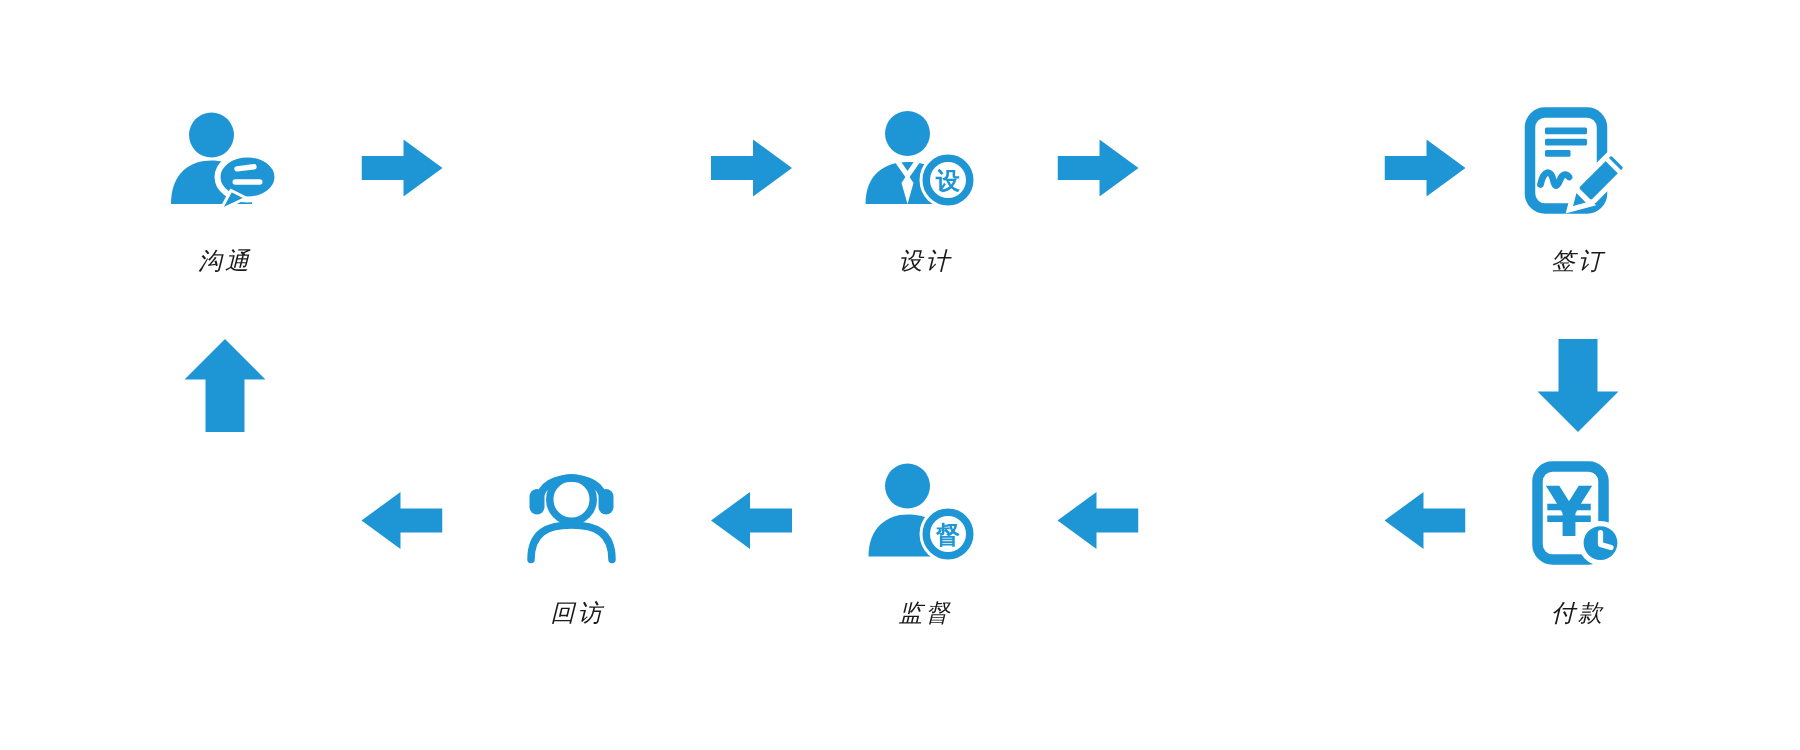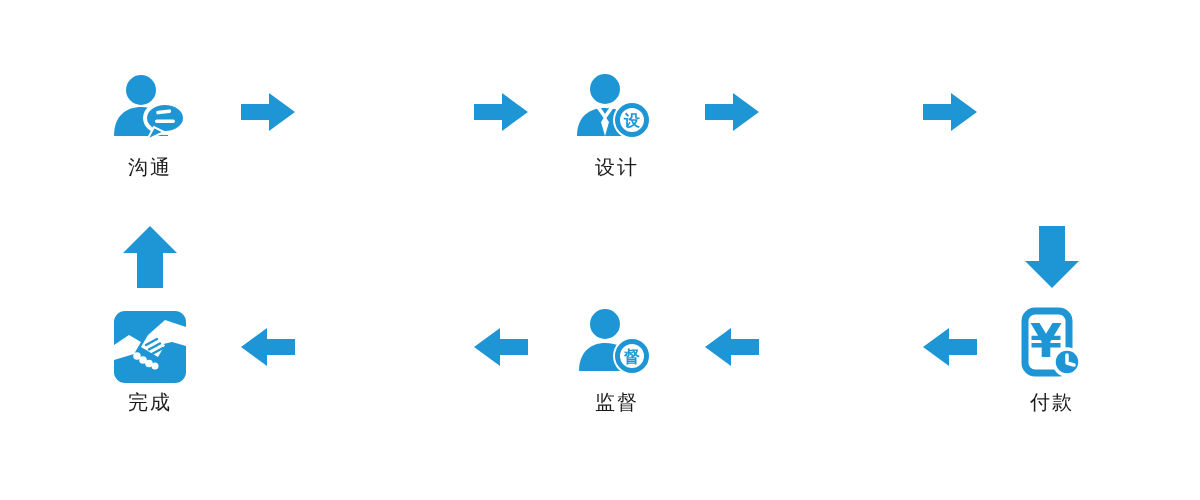--- a/index.html
+++ b/index.html
@@ -10,21 +10,21 @@
     position:absolute;left:75px;top:70px;
     display:grid;
     grid-template-columns:150px 85px 150px 82px 150px 80px 150px 55px 150px;
     grid-template-rows:150px 85px 150px;
   }
   .c1{grid-column:1}.c2{grid-column:2}.c3{grid-column:3}.c4{grid-column:4}.c5{grid-column:5}
   .c6{grid-column:6}.c7{grid-column:7}.c8{grid-column:8}.c9{grid-column:9}
   .r1{grid-row:1}.r2{grid-row:2}.r3{grid-row:3}
   .step{display:flex;flex-direction:column;align-items:center;}
   .step .icon{width:84px;height:84px;}
-  .step .label{font-size:20px;color:var(--label);letter-spacing:2px;white-space:nowrap;}
+  .step .label{margin-top:10px;font-size:16px;color:var(--label);letter-spacing:2px;white-space:nowrap;font-style:italic;}
   .harrow{display:flex;justify-content:center;align-items:flex-start;padding-top:23px;}
   .varrow{display:flex;justify-content:center;align-items:flex-start;padding-top:6px;}
   svg{display:block;}
   .b{fill:var(--blue);}
   .w{fill:#fff;}
   .bs{stroke:var(--blue);}
   .badge-text{fill:var(--blue);font:bold 16px "Liberation Sans","DejaVu Sans",sans-serif;}
   .yen-text{fill:var(--blue);font:bold 46px "DejaVu Sans","Liberation Sans",sans-serif;}
 </style>
 </head>
@@ -81,55 +81,68 @@
         </svg>
     </div>
 
 
     <div class="harrow r1 c8">
       <svg width="54" height="38" viewBox="0 0 54 38">
           <polygon class="b" points="0,11 28,11 28,0 54,19 28,38 28,27 0,27"></polygon>
         </svg>
     </div>
 
+    <div class="step r1 c9">
+      <div class="icon">
+        <svg width="84" height="84" viewBox="0 0 84 84">
+          <rect x="10" y="5" width="48" height="64" rx="10" fill="none" class="bs" stroke-width="7"></rect>
+          <rect class="b" x="20" y="15" width="28" height="4.5" rx="1"></rect>
+          <rect class="b" x="20" y="22.5" width="28" height="4.5" rx="1"></rect>
+          <rect class="b" x="20" y="30" width="17" height="4.5" rx="1"></rect>
+          <path d="M17 53 C19 43 24 43 25.5 50 C26.5 55 28 55 30 50 C31.5 46 34 45.5 36 48" fill="none" class="bs" stroke-width="4.5" stroke-linecap="round"></path>
+          <g transform="translate(44 62) rotate(-45)">
+            <path d="M-11 0 L2 -7.5 L2 7.5 Z" class="b" stroke="#fff" stroke-width="3.5"></path>
+            <rect x="2" y="-7.5" width="34" height="15" rx="3" class="b" stroke="#fff" stroke-width="3.5"></rect>
+            <rect x="29" y="-7.5" width="3" height="15" class="w"></rect>
+          </g>
+        </svg>
+      </div>
+      <div class="label">签订</div>
+    </div>
 
     <div class="varrow r2 c1">
       <svg width="54" height="62" viewBox="0 0 54 62">
           <polygon class="b" points="27,0 54,27 40,27 40,62 14,62 14,27 0,27"></polygon>
         </svg>
     </div>
     <div class="varrow r2 c9">
       <svg width="54" height="62" viewBox="0 0 54 62">
           <polygon class="b" points="27,62 0,35 14,35 14,0 40,0 40,35 54,35"></polygon>
         </svg>
     </div>
 
-    <div class="step r3 c1">
-      <div class="icon">
-        <svg width="84" height="84" viewBox="0 0 84 84">
-          <rect class="b" x="6" y="6" width="72" height="72" rx="11"></rect>
-          <path class="w" d="M78 22 L57 15 L40 30 L51 40 L64 37 L78 41 Z"></path>
-          <path class="w" d="M6 40 L21 30 L33 37 L26 49 L6 55 Z"></path>
-          <path class="w" d="M40 30 L57 40 L50 52 L33 42 Z"></path>
-          <path d="M38 40 L49 34 M41 44.5 L52 38.5 M44 49 L55 43" fill="none" class="bs" stroke-width="2.5" stroke-linecap="round"></path>
-          <circle class="w" cx="29" cy="51" r="3.8"></circle>
-          <circle class="w" cx="35" cy="55" r="3.8"></circle>
-          <circle class="w" cx="41" cy="58.5" r="3.8"></circle>
-          <circle class="w" cx="47" cy="61" r="3.5"></circle>
-        </svg>
-      </div>
-      <div class="label">完成</div>
-    </div>
 
     <div class="harrow r3 c2">
       <svg width="54" height="38" viewBox="0 0 54 38">
           <polygon class="b" points="54,11 26,11 26,0 0,19 26,38 26,27 54,27"></polygon>
         </svg>
     </div>
 
+    <div class="step r3 c3">
+      <div class="icon">
+        <svg width="84" height="84" viewBox="0 0 84 84">
+          <path d="M17 28 C17 9 59 9 59 28" fill="none" class="bs" stroke-width="5" stroke-linecap="round"></path>
+          <circle cx="38" cy="28" r="14.5" fill="none" class="bs" stroke-width="5"></circle>
+          <rect class="b" x="10" y="21" width="10" height="17" rx="5"></rect>
+          <rect class="b" x="56" y="21" width="10" height="17" rx="5"></rect>
+          <path d="M11 68 C11 50 22 45 38 45 C54 45 65 50 65 68" fill="none" class="bs" stroke-width="5" stroke-linecap="round"></path>
+        </svg>
+      </div>
+      <div class="label">回访</div>
+    </div>
 
     <div class="harrow r3 c4">
       <svg width="54" height="38" viewBox="0 0 54 38">
           <polygon class="b" points="54,11 26,11 26,0 0,19 26,38 26,27 54,27"></polygon>
         </svg>
     </div>
 
     <div class="step r3 c5">
       <div class="icon">
         <svg width="84" height="84" viewBox="0 0 84 84">

